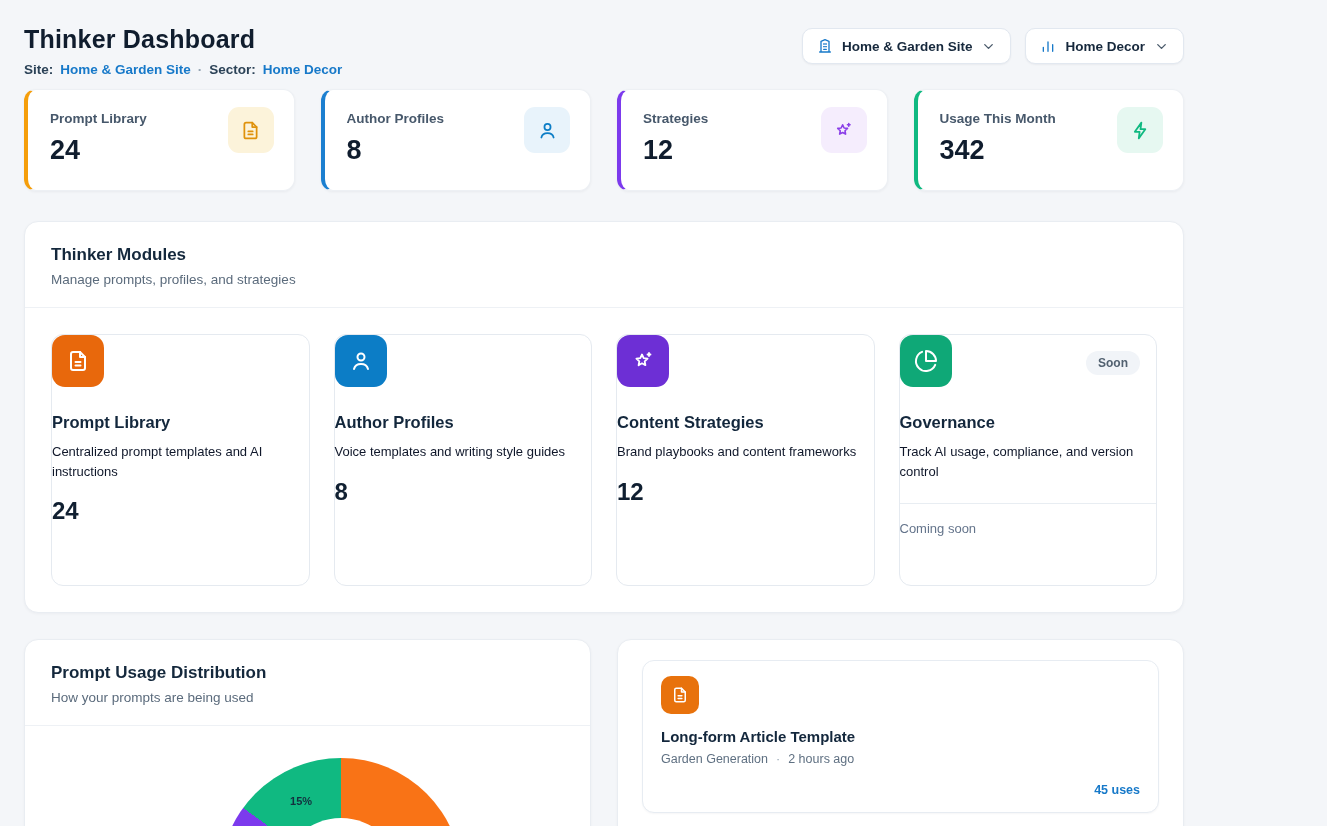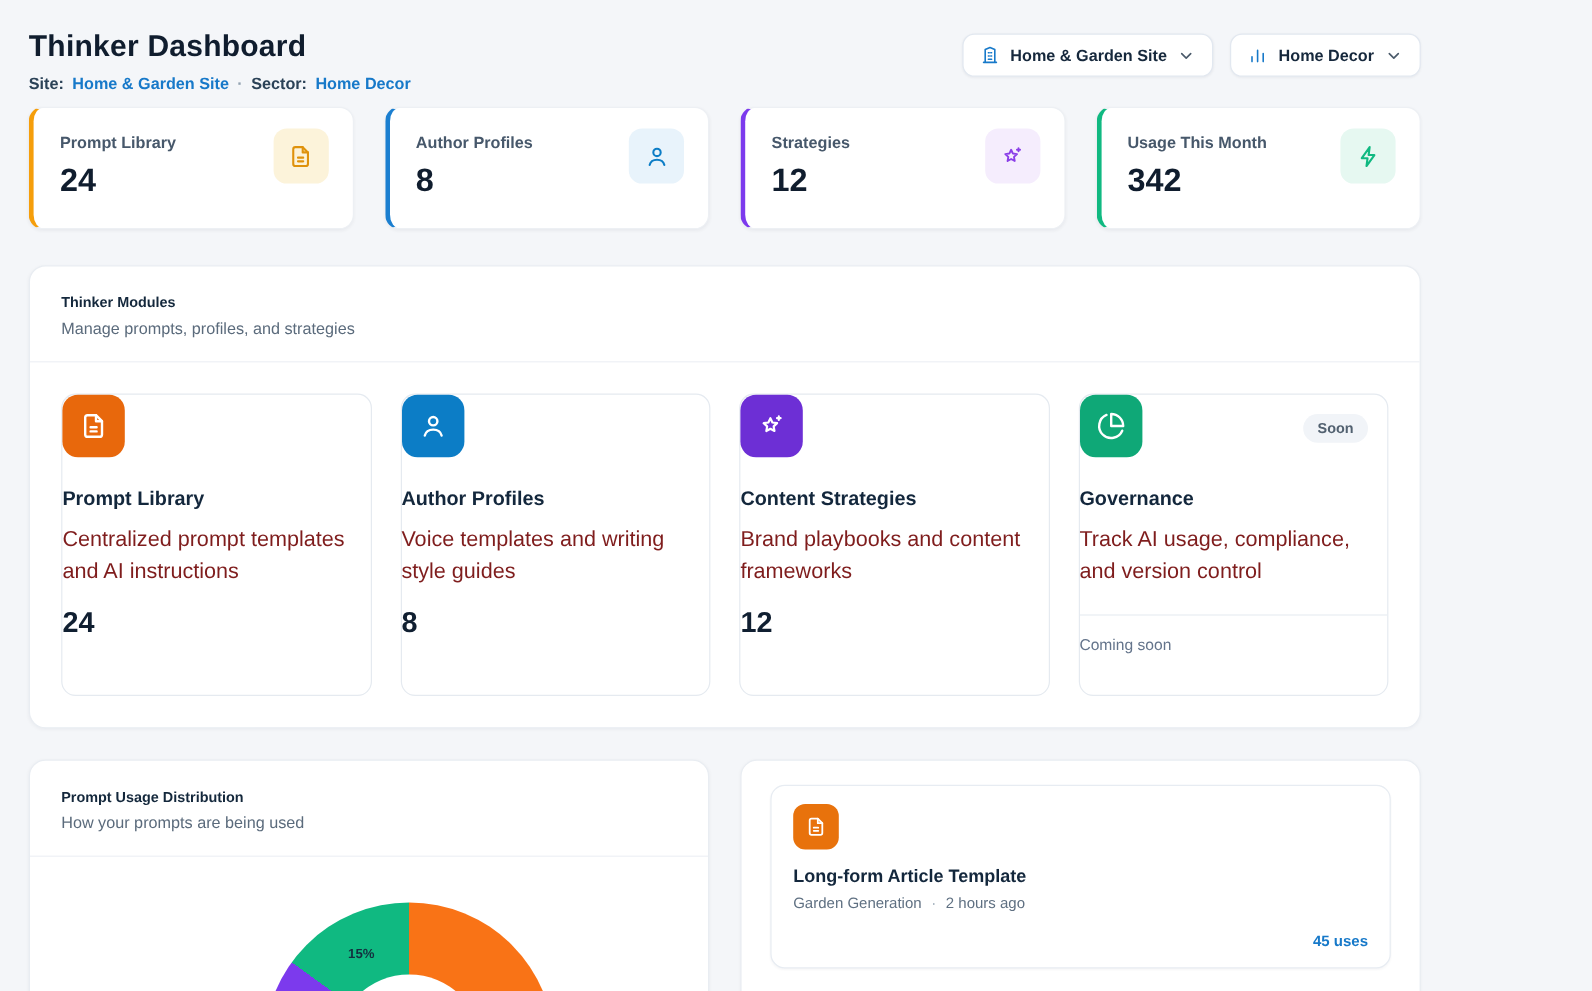--- a/index.html
+++ b/index.html
@@ -51,37 +51,37 @@
   .ib-blue   { background:#e8f3fb; color:#0c7dc6; }
   .ib-purple { background:#f5edfd; color:#8b3fe8; }
   .ib-green  { background:#e6f8f1; color:#10b981; }
 
   
   .panel {
     margin-top:30px; background:#fff; border-radius:14px;
     border:1px solid #e9edf2; box-shadow:0 1px 3px rgba(16,24,40,.04);
   }
   .panel-header { padding:23px 26px 20px; border-bottom:1px solid #eef1f5; }
-  .panel-title { font-size:12px; font-weight:700; color:#14283c; }
+  .panel-title { font-size:17px; font-weight:700; color:#14283c; }
   .panel-sub { margin-top:7px; font-size:13.5px; color:#5b6b7c; }
   .modules-grid { display:grid; grid-template-columns:repeat(4,1fr); gap:24px; padding:26px; }
   .module-card {
     border:1px solid #e5eaf0; border-radius:12px; 
     position:relative; min-height:252px; background:#fff; cursor:pointer;
   }
   .module-icon {
     width:52px; height:52px; border-radius:13px; color:#fff;
     display:flex; align-items:center; justify-content:center;
   }
   .mi-orange { background:#e8680c; }
   .mi-blue   { background:#0c7dc6; }
   .mi-purple { background:#6d2fd5; }
   .mi-green  { background:#0fa877; }
   .module-title { margin-top:26px; font-size:16.5px; font-weight:700; color:#13273c; }
-  .module-desc { margin-top:10px; font-size:18px; color:#7f1d1d; line-height:1.5; }
+  .module-desc { margin-top:10px; font-size:13px; color:#0f172a; line-height:1.5; }
   .module-count { margin-top:16px; font-size:24px; font-weight:800; color:#101f31; }
   .soon-badge {
     position:absolute; top:16px; right:16px; background:#f1f4f8; color:#526170;
     font-size:12px; font-weight:700; padding:5px 12px; border-radius:999px;
   }
   .gov-divider { border:none; border-top:1px solid #e8edf2; margin-top:22px; }
   .coming-soon { margin-top:17px; font-size:13px; color:#64748b; }
 
   
   .bottom-grid { display:grid; grid-template-columns:1fr 1fr; gap:26px; margin-top:26px; }

